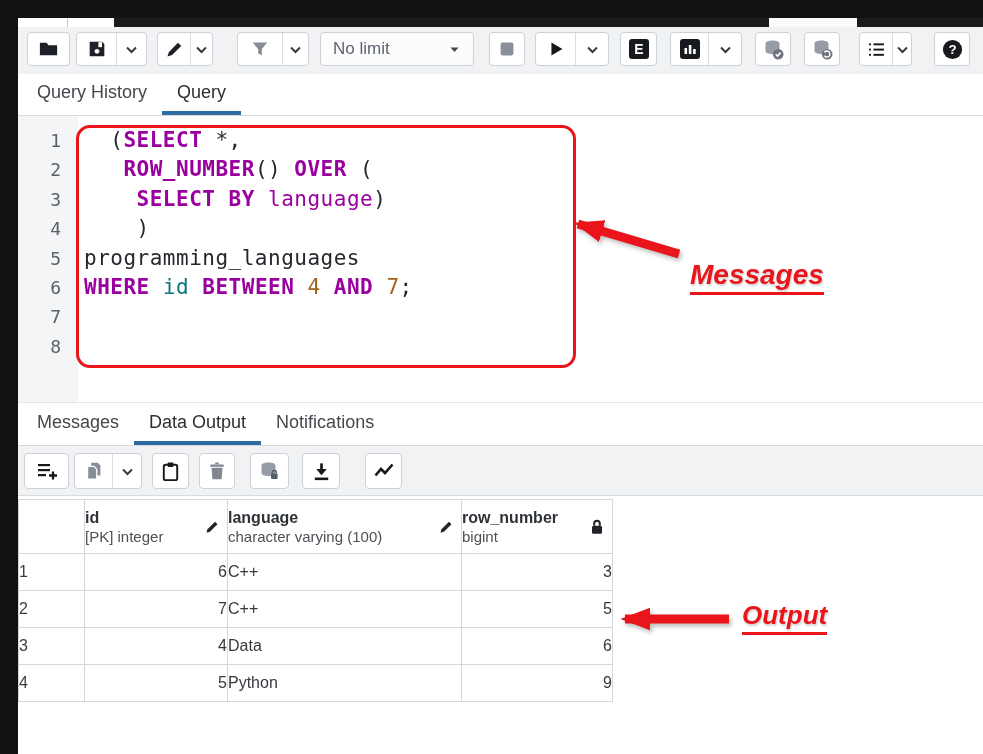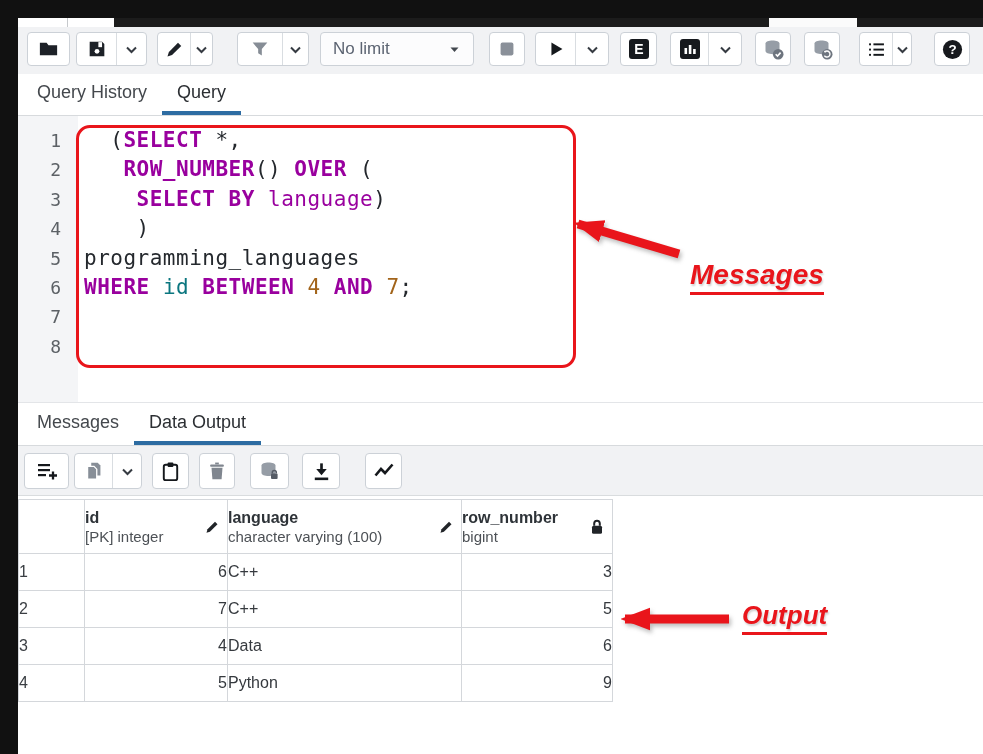--- a/index.html
+++ b/index.html
@@ -248,20 +248,23 @@
           <div class="cl"><span class="tk-kw">WHERE</span><span class="tk-pl"> </span><span class="tk-id">id</span><span class="tk-pl"> </span><span class="tk-kw">BETWEEN</span><span class="tk-pl"> </span><span class="tk-num">4</span><span class="tk-pl"> </span><span class="tk-kw">AND</span><span class="tk-pl"> </span><span class="tk-num">7</span><span class="tk-pl">;</span></div>
         </div>
   </div>
 
   <div class="outtabs">
     <div class="tab">
           <span>Messages</span>
         </div>
     <div class="tab active">
           <span>Data Output</span>
+        </div>
+    <div class="tab">
+          <span>Notifications</span>
         </div>
   </div>
 
   <div class="outtoolbar">
     <div class="tbtn" style="left:6px;width:45px;">
       <svg class="icon" width="24" height="24" viewBox="0 0 24 24">
             <rect x="3" y="5" width="12" height="2.2" fill="#15181c"></rect>
             <rect x="3" y="10" width="12" height="2.2" fill="#15181c"></rect>
             <rect x="3" y="15" width="8" height="2.2" fill="#15181c"></rect>
             <path d="M18 12.5v8M14 16.5h8" stroke="#15181c" stroke-width="2.3"></path>

